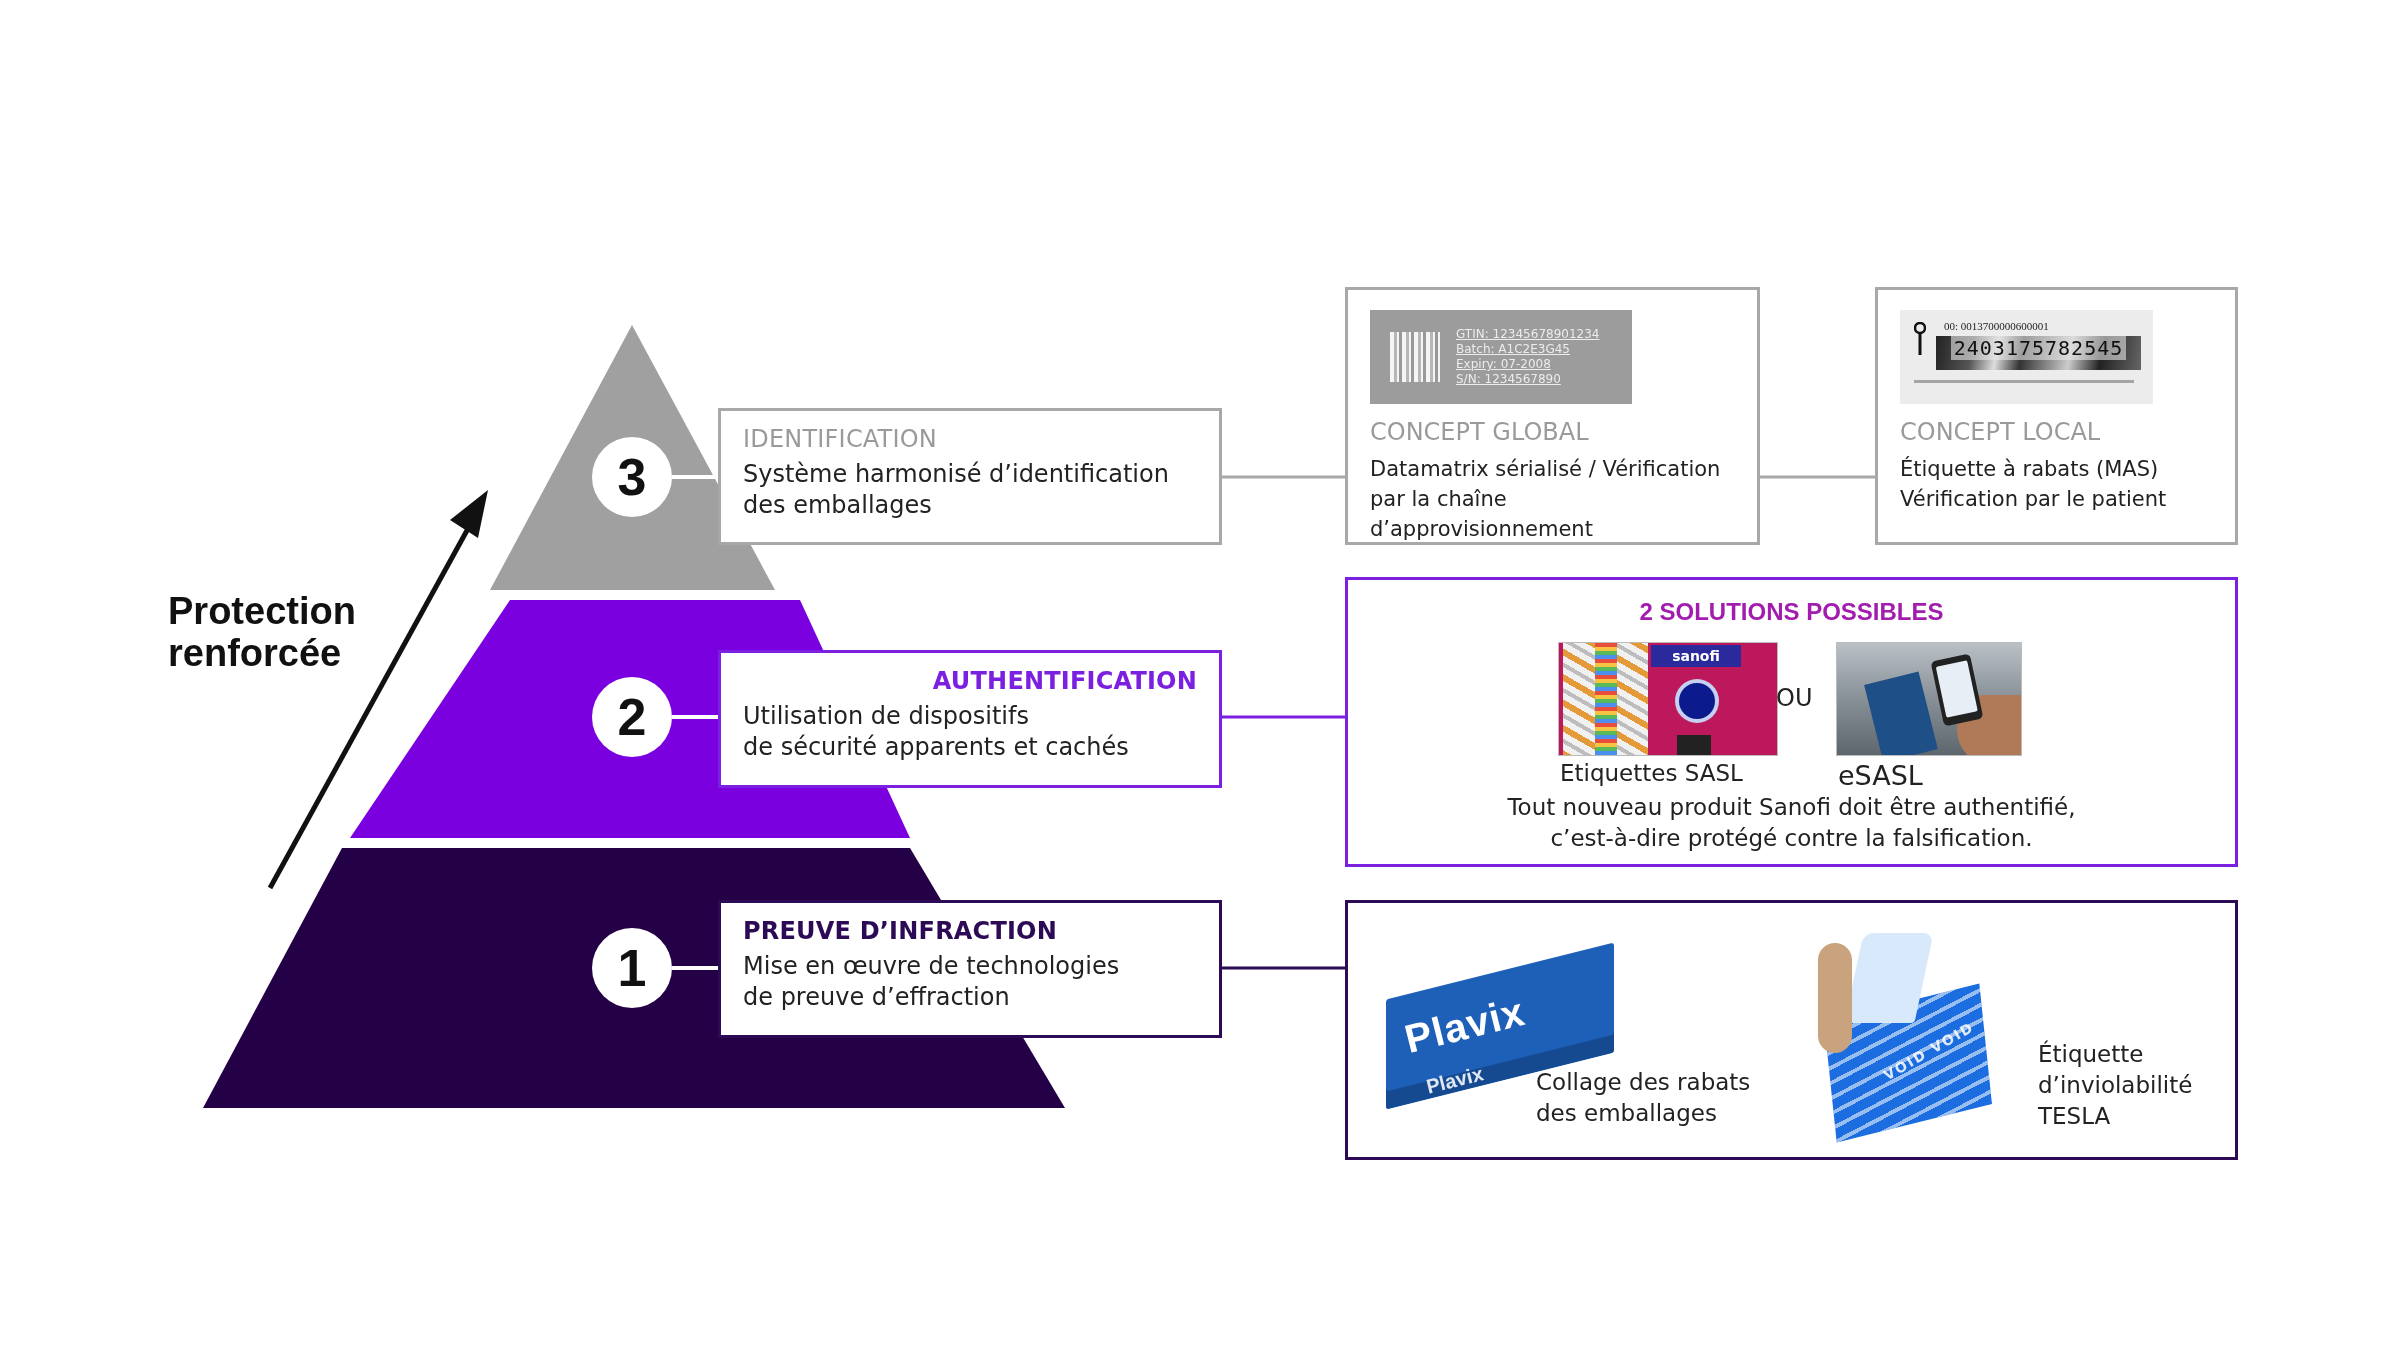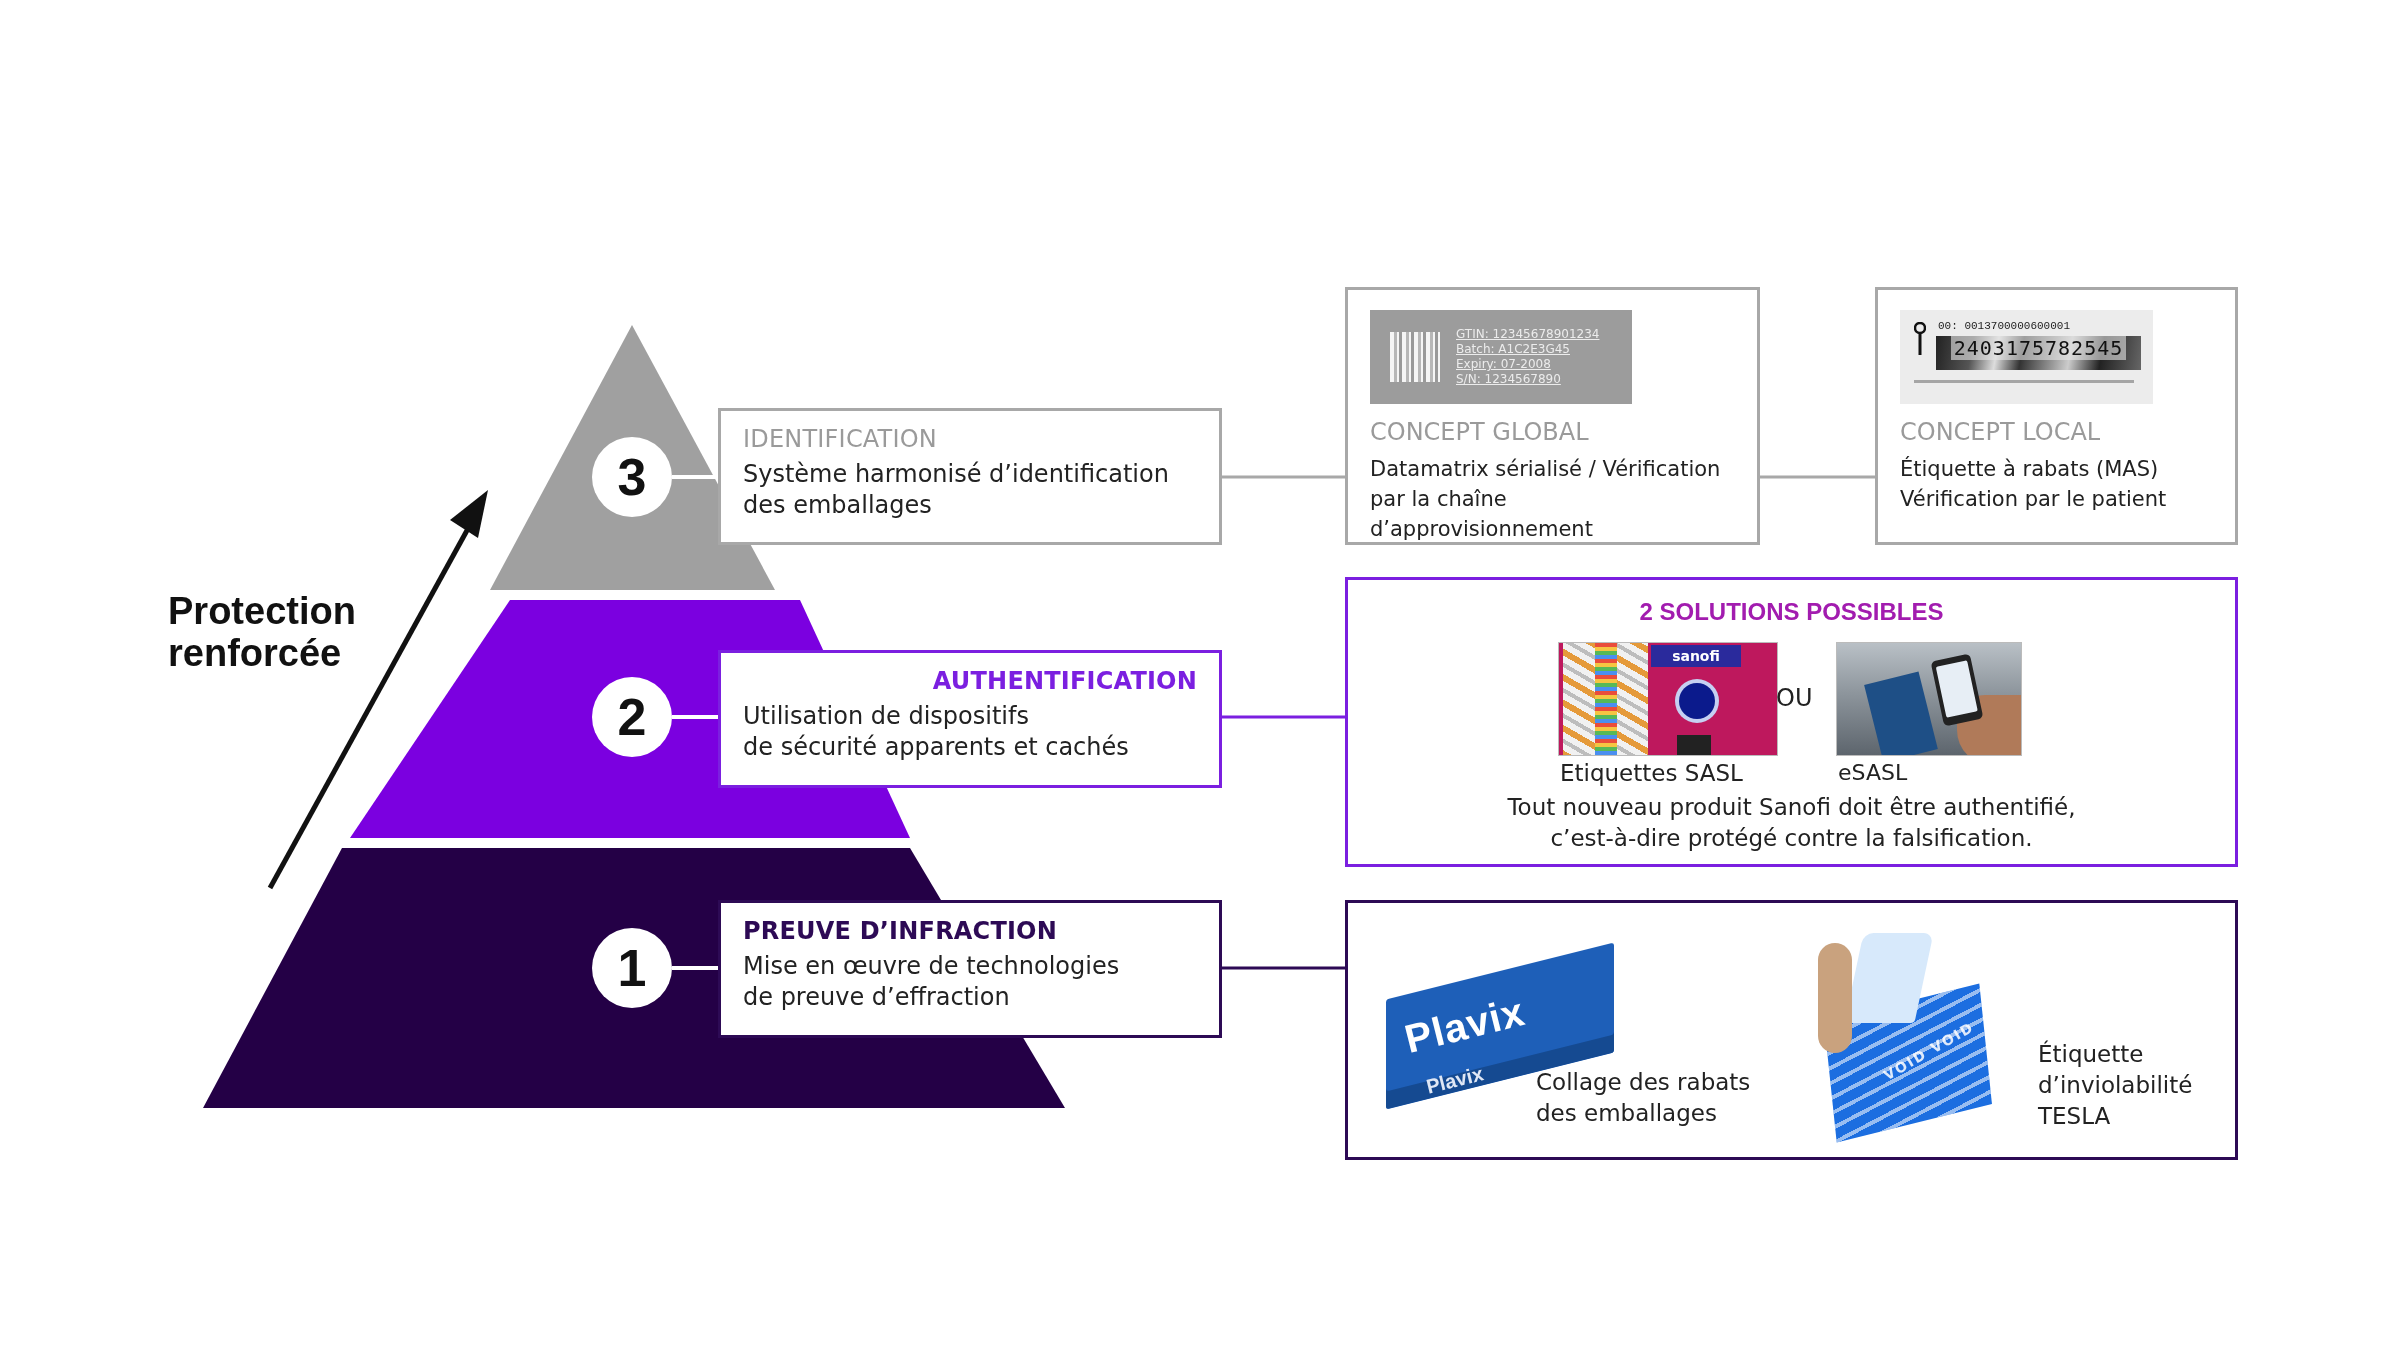--- a/index.html
+++ b/index.html
@@ -46,21 +46,21 @@
     background:
       repeating-linear-gradient(90deg, #fff 0 4px, #bbb 4px 7px, #fff 7px 9px, #999 9px 12px),
       #ddd;
     opacity: 0.9;
   }
   .label-lines { font-family: "DejaVu Sans", sans-serif; font-size: 12px; line-height: 15px; color: #ececec; text-decoration: underline; }
 
   .label-img-local {
     width: 253px; height: 94px; background: #ececec; padding: 10px 14px; position: relative;
   }
-  .local-top { font-family: Liberation Mono, monospace; font-size: 11px; color: #222; margin-left: 24px; }
+  .local-top { font-family: Liberation Serif, serif; font-size: 11px; color: #222; margin-left: 30px; }
   .key-icon {
     position: absolute; left: 14px; top: 12px; width: 12px; height: 36px;
   }
   .scratch-area {
     margin-left: 22px; margin-top: 4px; width: 205px; height: 34px;
     background: linear-gradient(100deg, #222 0%, #555 18%, #ddd 30%, #333 42%, #888 55%, #ccc 65%, #222 80%, #666 100%);
     display: flex; align-items: flex-start; justify-content: center;
     font-family: "DejaVu Sans Mono", monospace; font-size: 20px; color: #111; letter-spacing: 1px;
   }
   .scratch-area span { background: rgba(230,230,230,0.6); padding: 0 3px; }
@@ -94,21 +94,21 @@
     position: absolute; left: 488px; top: 62px; width: 186px; height: 114px; overflow: hidden;
     border: 1px solid #bbb;
     background: linear-gradient(180deg, #b9c0c6 0%, #8d959c 45%, #5d656d 100%);
   }
   .esasl-box { position: absolute; left: 36px; top: 34px; width: 56px; height: 80px; background: #1e4f86; transform: rotate(-14deg); }
   .esasl-phone { position: absolute; left: 100px; top: 14px; width: 40px; height: 66px; background: #222; border-radius: 5px; transform: rotate(-12deg); }
   .esasl-screen { position: absolute; left: 4px; top: 6px; width: 32px; height: 52px; background: #e7eef5; border-radius: 2px; }
   .esasl-hand { position: absolute; left: 120px; top: 52px; width: 70px; height: 70px; background: #b07a59; border-radius: 40% 10% 0 50%; }
 
   .sasl-caption { position: absolute; left: 212px; top: 180px; font-size: 23px; color: #222; }
-  .esasl-caption { position: absolute; left: 490px; top: 180px; font-size: 22px; color: #222; }
+  .esasl-caption { position: absolute; left: 490px; top: 180px; font-size: 27px; color: #222; }
   .solutions-note { position: absolute; left: 0; right: 0; top: 212px; text-align: center; font-size: 23px; line-height: 31px; color: #222; }
 
   .tamper-box {
     position: absolute; left: 1345px; top: 900px; width: 893px; height: 260px;
     border: 3px solid #2d0a55; background: #fff;
   }
   .plavix-img {
     position: absolute; left: 38px; top: 40px; width: 240px; height: 150px;
   }
   .plavix-front {

